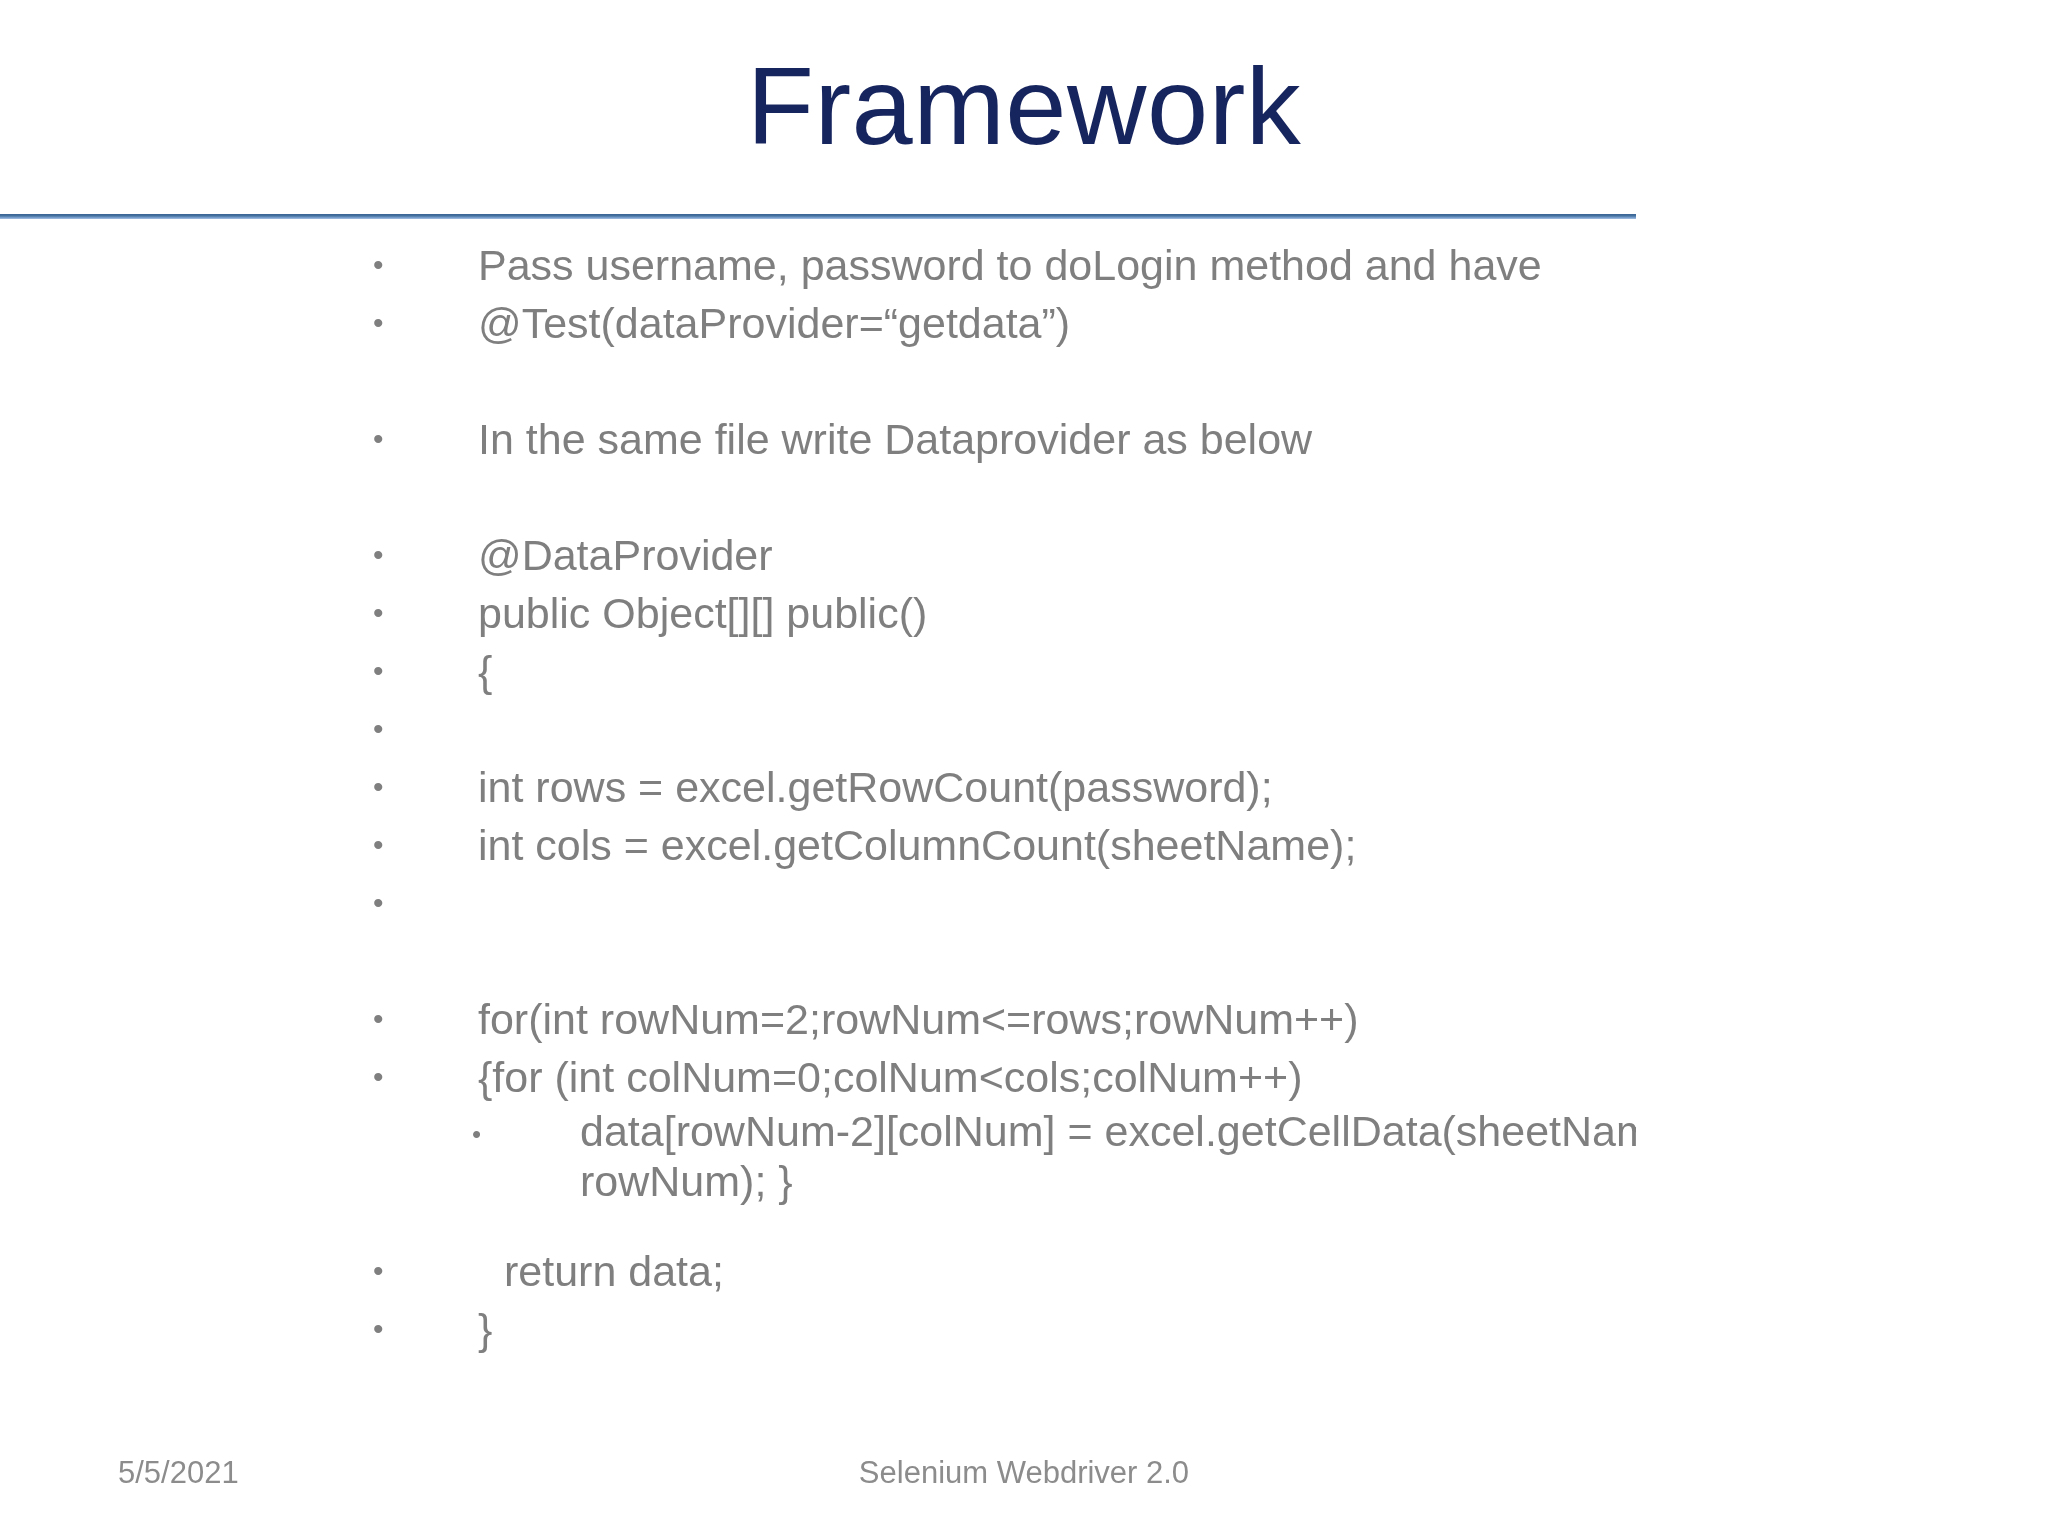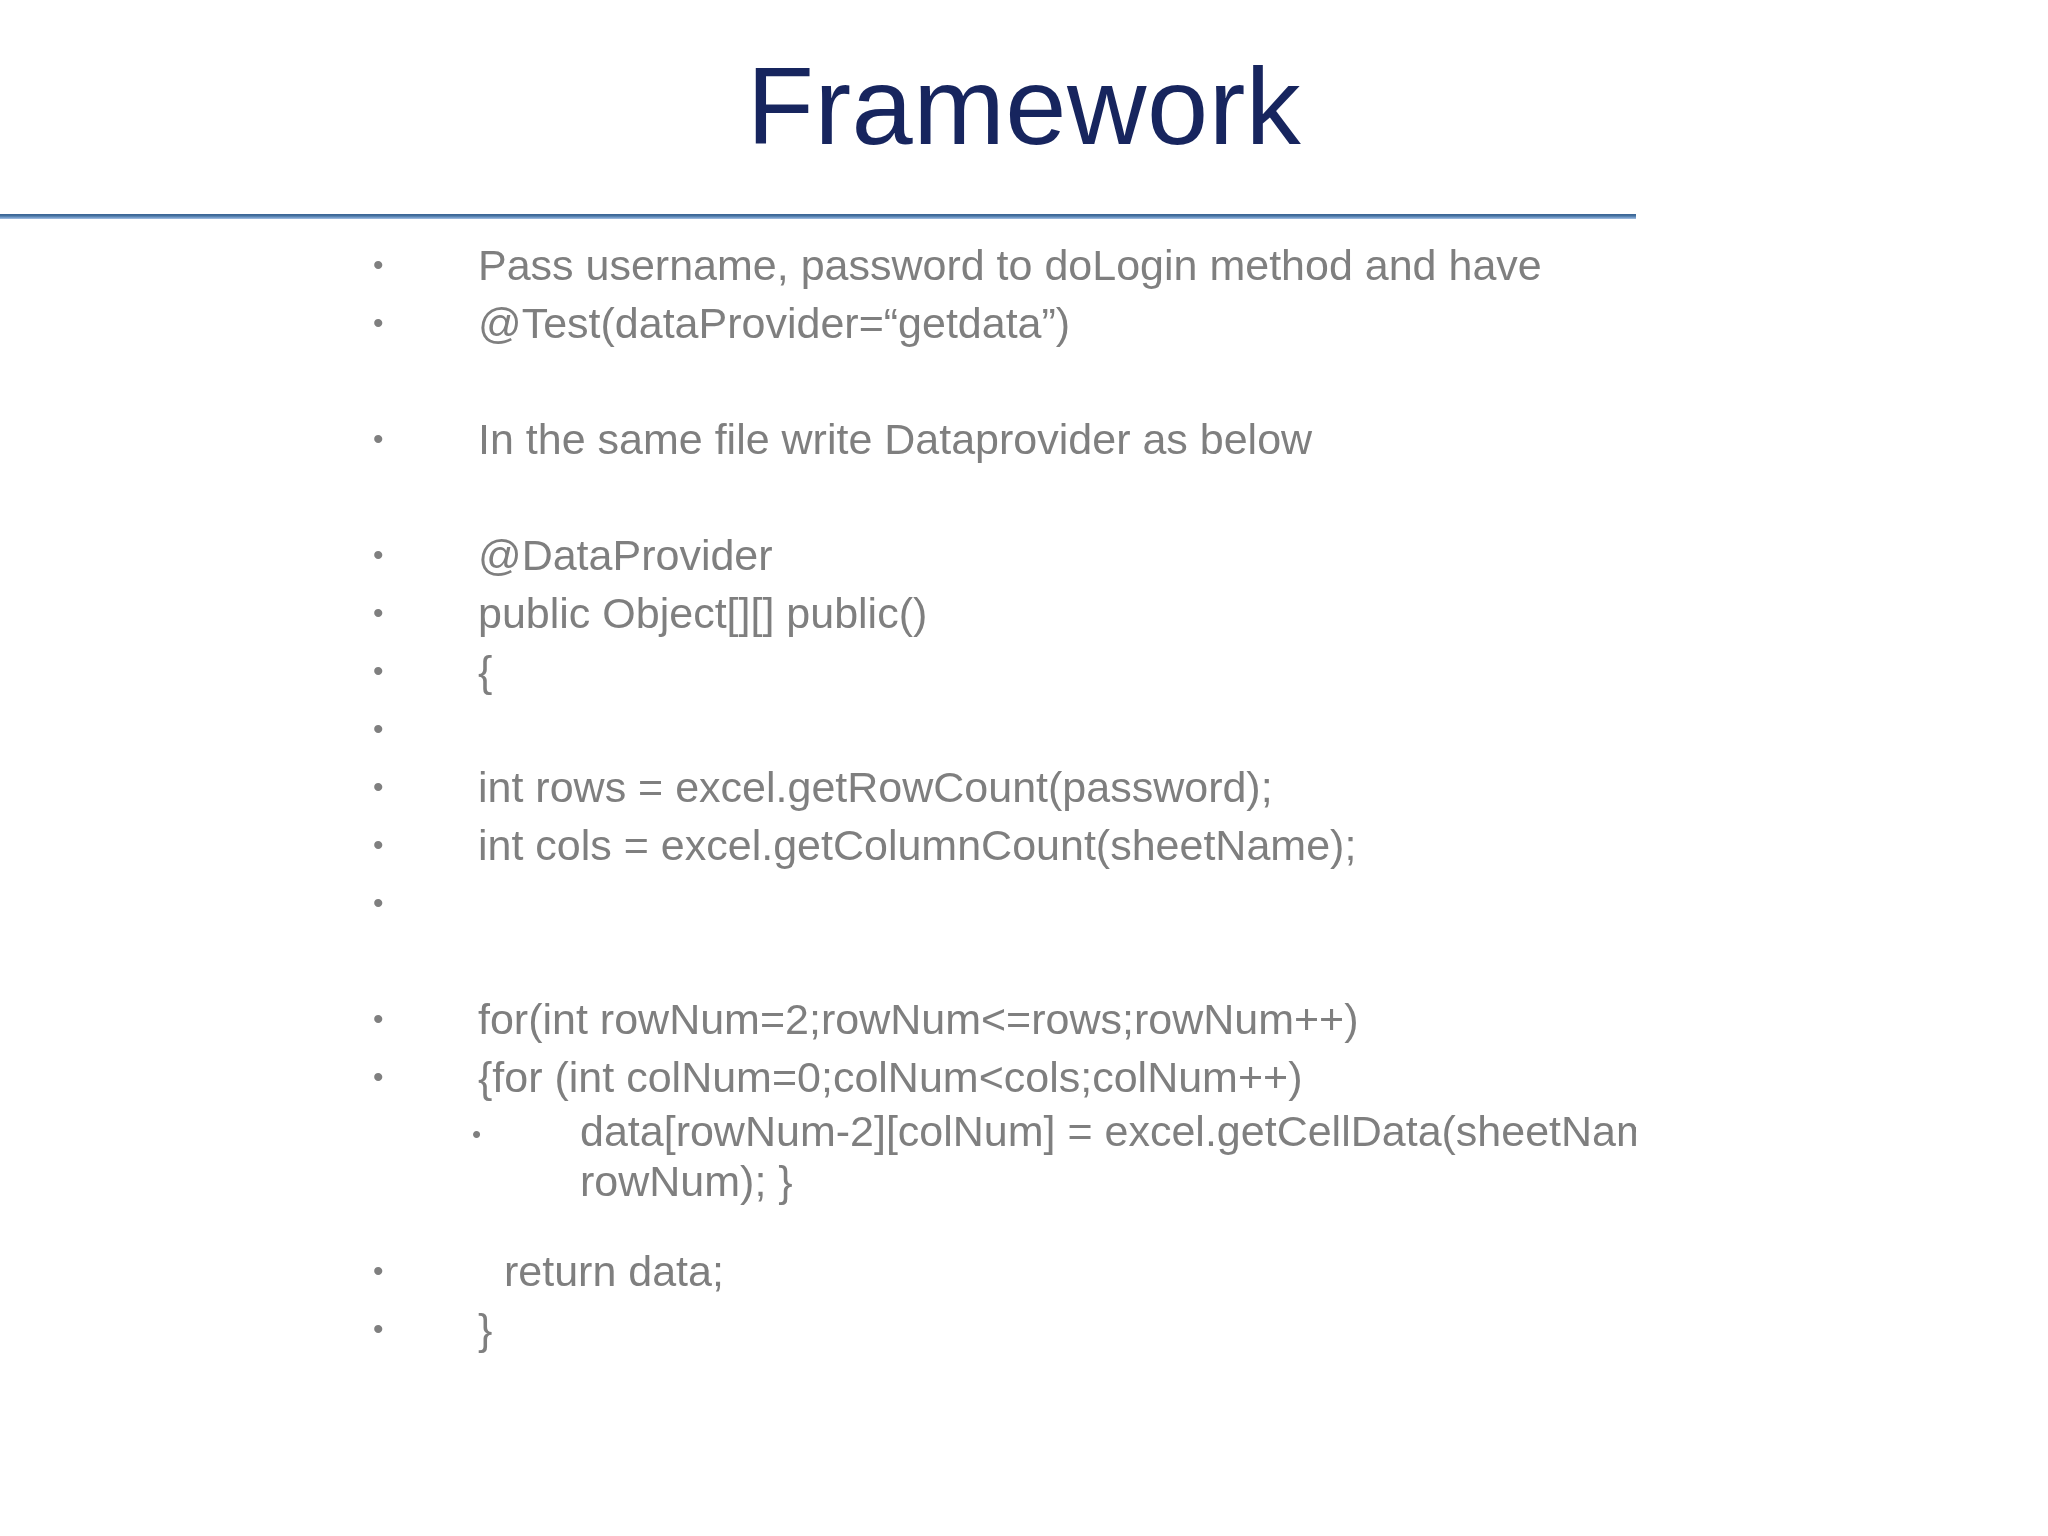--- a/index.html
+++ b/index.html
@@ -243,14 +243,19 @@
       </li>
 
       <li class="bullet">
         <span class="bullet-dot">•</span>
         <span class="bullet-text">}</span>
       </li>
 
     </ul>
   </div>
 
+  <div class="footer">
+    <div class="footer-date">5/5/2021</div>
+    <div class="footer-center">Selenium Webdriver 2.0</div>
+    <div class="footer-page">158</div>
+  </div>
 
 </div>
 
 </body></html>

